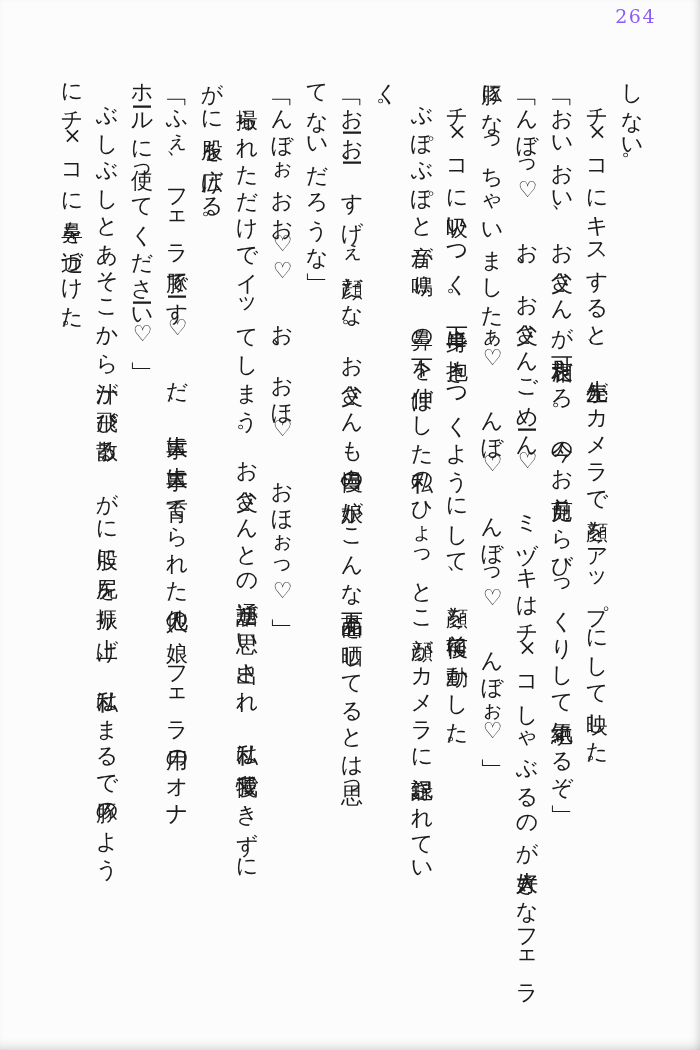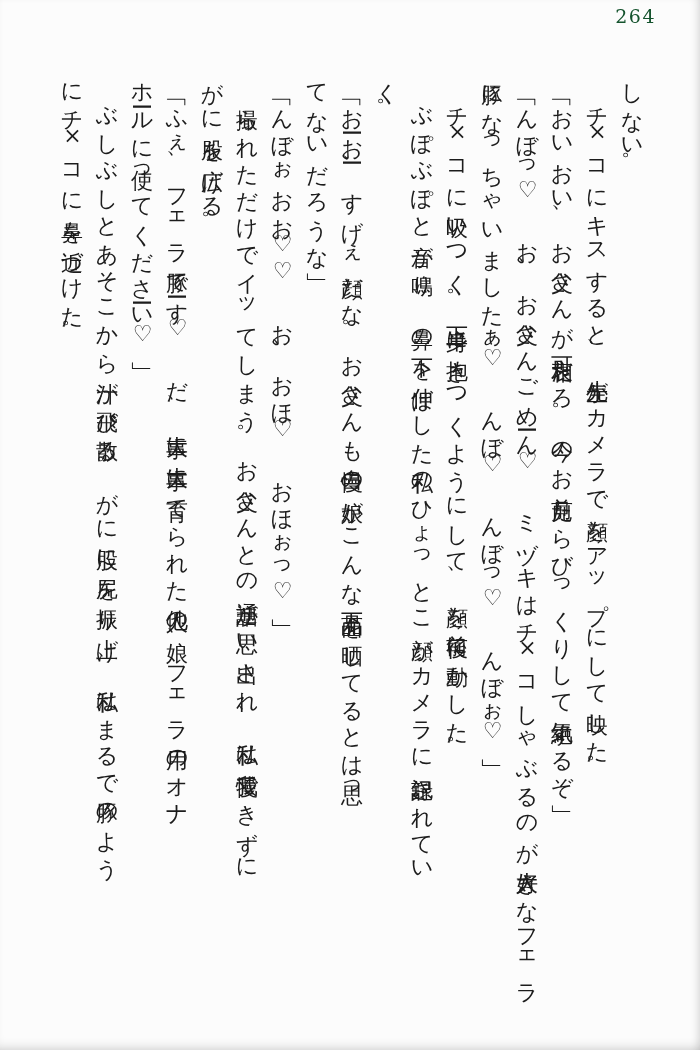--- a/index.html
+++ b/index.html
@@ -15,21 +15,21 @@
     overflow: hidden;
     color: #1c1c1c;
     box-shadow: inset -7px 0 9px -5px rgba(0,0,0,0.14),
                 inset 0 -9px 11px -7px rgba(0,0,0,0.16);
   }
   .page-number {
     position: absolute;
     top: 5px; right: 44px;
     font-size: 19px;
     letter-spacing: 1.5px;
-    color: #14532d;
+    color: #8b5cf6;
   }
   .text-block {
     position: absolute;
     top: 68px; right: 50px;
     height: 965px;
     writing-mode: vertical-rl;
   }
   .line {
     height: 965px;
     line-height: 35px;      

